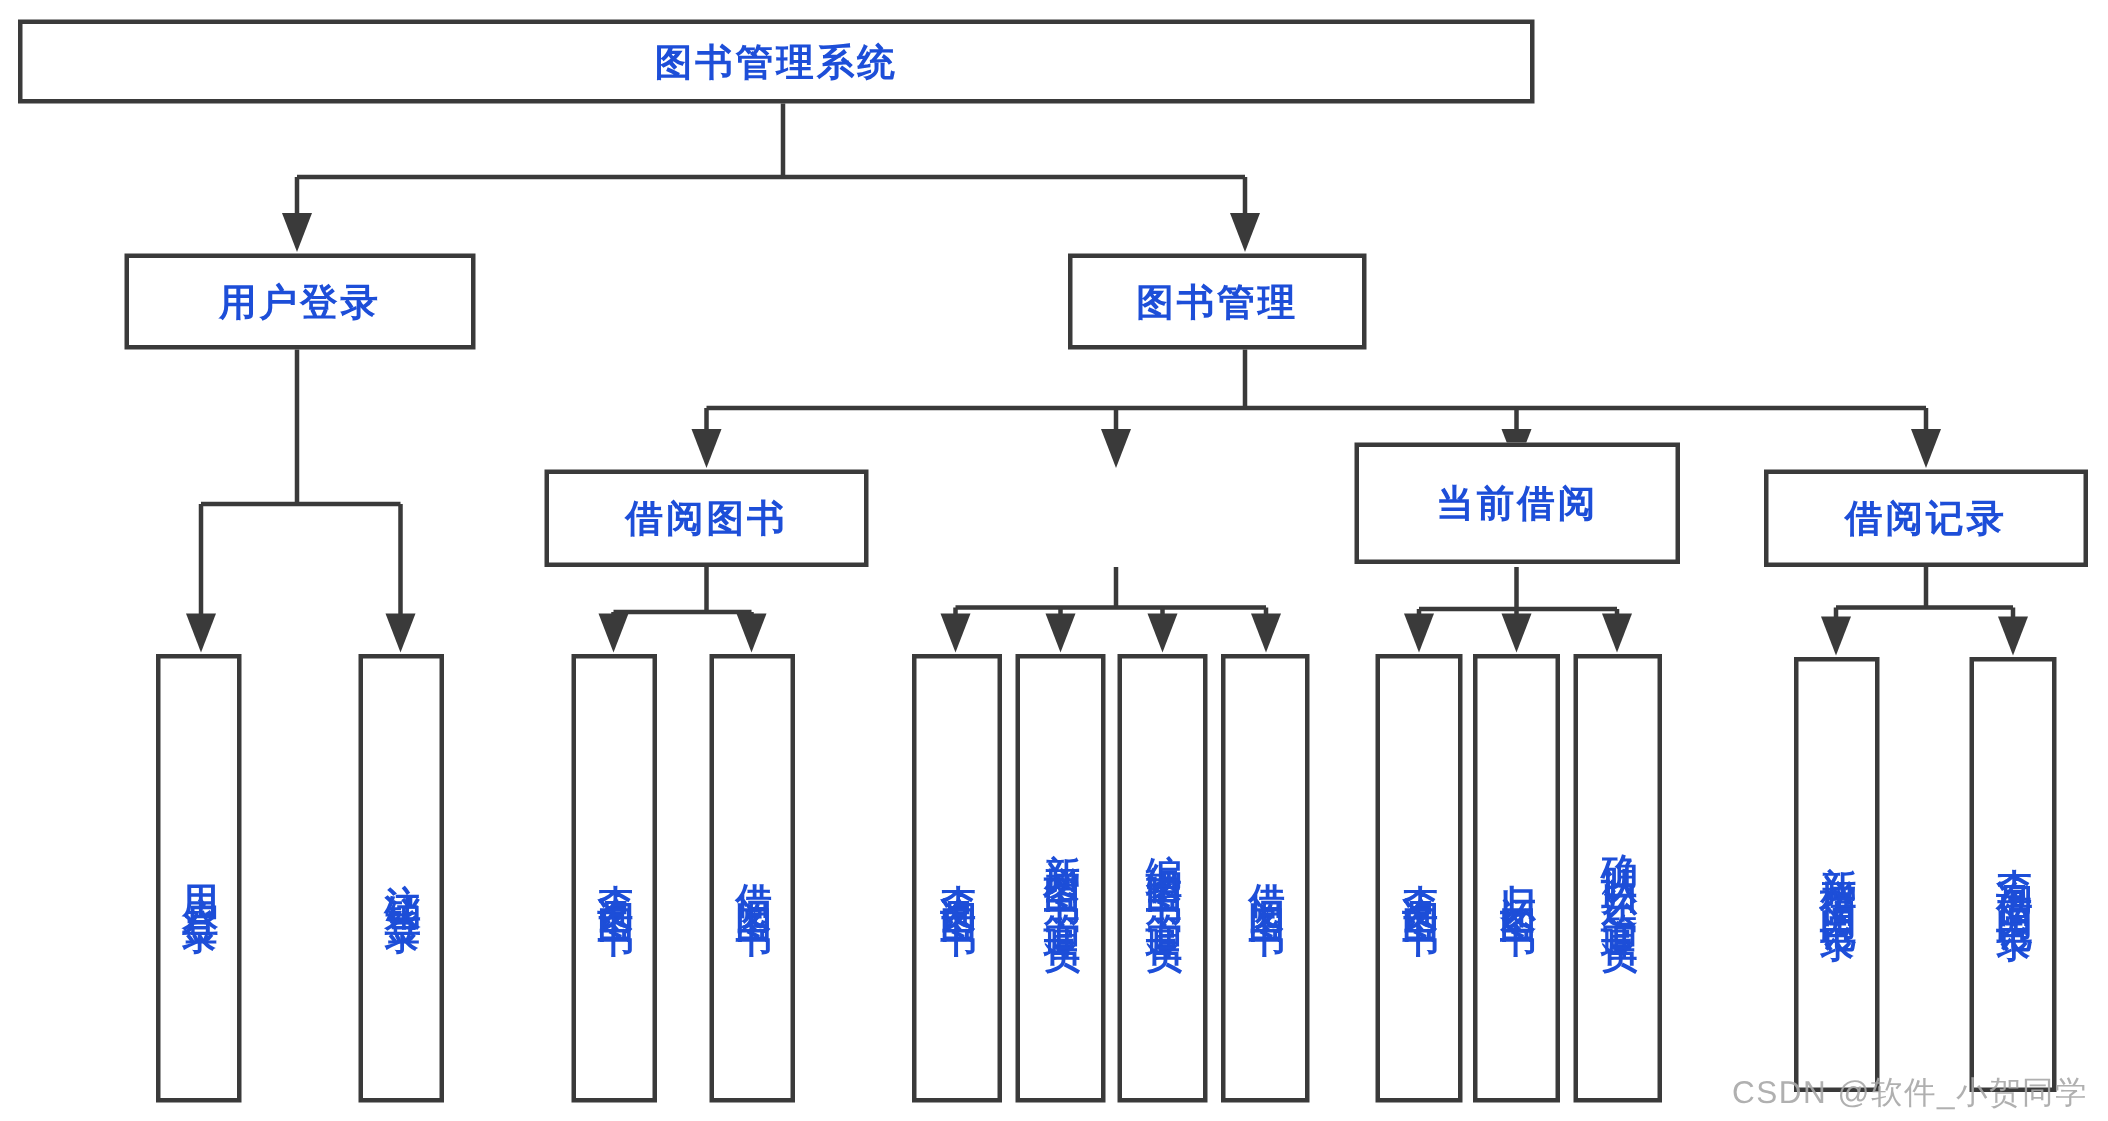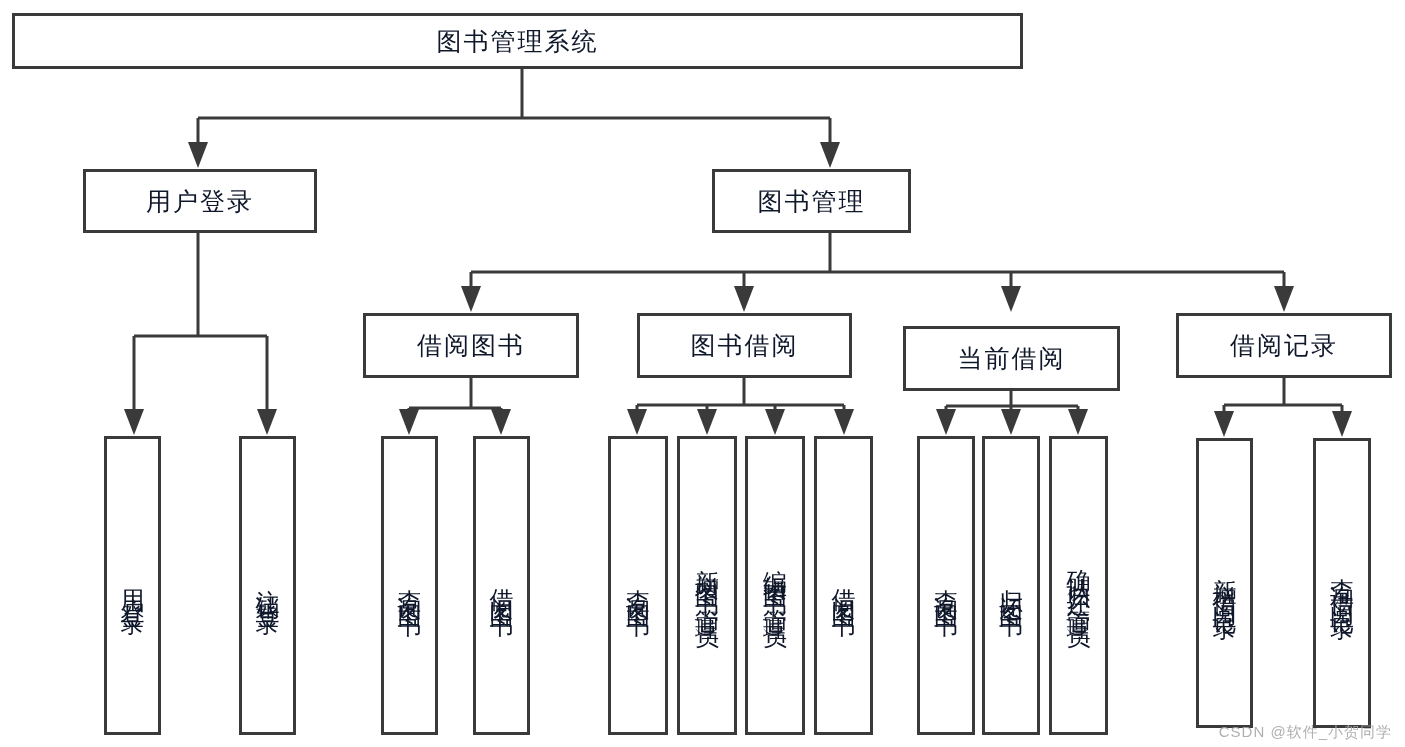--- a/index.html
+++ b/index.html
@@ -11,36 +11,37 @@
     font-family:"Liberation Sans","DejaVu Sans",sans-serif;
     overflow:hidden;
   }
   .wires{position:absolute;left:0;top:0;z-index:1;}
   .hbox,.vbox{
     position:absolute;
     box-sizing:border-box;
     border:3px solid #3a3a3a;
     background:#ffffff;
     display:grid;place-items:center;
-    color:#0f172a;
+    color:#1d4ed8;
     z-index:2;
+    font-weight:bold;
   }
   .hbox{font-size:25px;letter-spacing:2px;}
   .vbox{font-size:24px;}
   .vbox .vtext{
     writing-mode:vertical-rl;
     text-orientation:upright;
     letter-spacing:8px;
     line-height:1;
     white-space:nowrap;
   }
   .watermark{
     position:absolute;
     right:13px;bottom:5px;
-    font-size:15px;
+    font-size:21px;
     letter-spacing:1px;
     color:#a8a8a8;
     opacity:.9;
     z-index:5;
     white-space:nowrap;
   }
 </style>
 </head>
 <body>
 
@@ -77,22 +78,21 @@
       <polygon points="1332,411 1352,411 1342,437"></polygon>
     </g>
   </svg>
 
   <div class="hbox" style="left:12px;top:13px;width:1011px;height:56px">图书管理系统</div>
 
   <div class="hbox" style="left:83px;top:169px;width:234px;height:64px">用户登录</div>
   <div class="hbox" style="left:712px;top:169px;width:199px;height:64px">图书管理</div>
 
   <div class="hbox" style="left:363px;top:313px;width:216px;height:65px">借阅图书</div>
-  <div class="hbox" style="left:637px;top:313px;width:215px;height:65px">图书借阅</div>
-  <div class="hbox" style="left:903px;top:326px;width:217px;height:65px">当前借阅</div>
+  <div class="hbox" style="left:903px;top:295px;width:217px;height:81px">当前借阅</div>
   <div class="hbox" style="left:1176px;top:313px;width:216px;height:65px">借阅记录</div>
 
   <div class="vbox" style="left:104px;top:436px;width:57px;height:299px">
     <span class="vtext">用户登录</span>
   </div>
   <div class="vbox" style="left:239px;top:436px;width:57px;height:299px">
     <span class="vtext">注销登录</span>
   </div>
 
   <div class="vbox" style="left:381px;top:436px;width:57px;height:299px">

